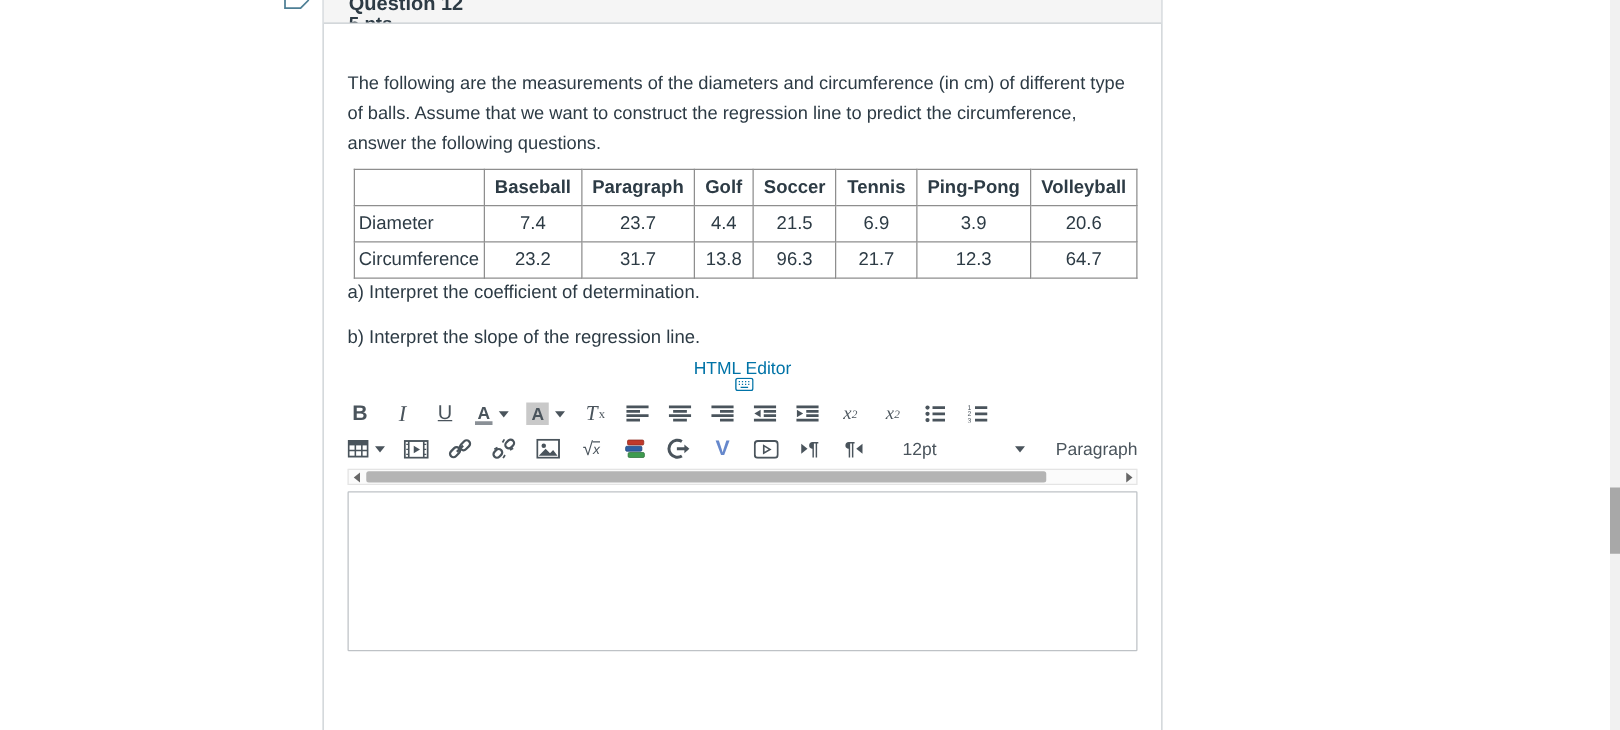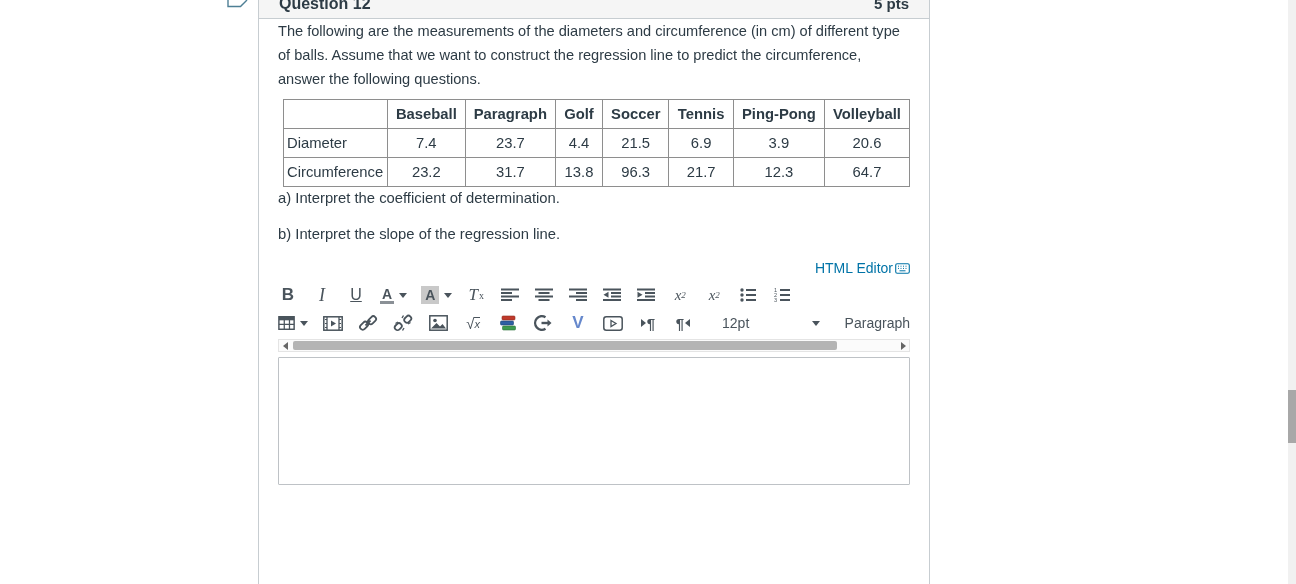--- a/index.html
+++ b/index.html
@@ -7,41 +7,41 @@
   body { font-family:"Liberation Sans","DejaVu Sans",sans-serif; color:#2D3B45; }
   .screen { position:relative; width:1296px; height:584px; background:#fff; overflow:hidden; }
 
   
   .flag-wrap { position:absolute; left:227px; top:0; width:22px; height:10px; }
 
   
   .question-box { position:absolute; left:258px; top:0; width:672px; height:584px;
                   border-left:1px solid #C7CDD1; border-right:1px solid #C7CDD1; background:#fff; }
   .q-header { height:19px; background:#F5F5F5; border-bottom:1px solid #C7CDD1;
-              display:flex; justify-content:space-between; overflow:hidden; padding:0 20px; }
+              display:flex; justify-content:space-between; overflow:hidden; padding:0 20px;flex-direction:column; }
   .q-title { font-size:16px; font-weight:bold; line-height:24px; margin-top:-8px; }
   .q-points { font-size:15px; font-weight:bold; line-height:24px; margin-top:-8px; color:#2D3B45; }
 
   .q-content { padding:0 19px; }
-  .prompt { width:632px; font-size:14.6px; line-height:24px; }
+  .prompt { margin-top:36px; width:632px; font-size:14.6px; line-height:24px; }
 
   table.data-table { border-collapse:collapse; margin-top:8px; margin-left:5px; table-layout:fixed; }
   table.data-table th, table.data-table td {
       border:1px solid #8E8E8E; height:29px; font-size:14.8px; padding:0 8px;
       text-align:center; white-space:nowrap; }
   table.data-table th { font-weight:bold; }
   table.data-table td.rowlabel { font-weight:normal; text-align:left; padding:0 3px; }
   .c0{width:112px}.c1{width:75px}.c2{width:82px}.c3{width:53px}
   .c4{width:62px}.c5{width:75px}.c6{width:93px}.c7{width:80px}
 
   .subq { font-size:14.8px; line-height:23px; margin-bottom:13px; }
   .subq:first-of-type { margin-top:16px; }
 
   .editor-link-row { margin-top:8px; width:632px; display:flex; justify-content:flex-end;
-                     align-items:center; height:18px; }
+                     align-items:center; height:18px;flex-direction:column; }
   .html-editor-link { color:#0073A7; font-size:14px; text-decoration:none; cursor:pointer; }
   .kb-icon { margin-left:2px; display:inline-block; }
 
   
   .toolbar { width:632px; color:#4A545C; }
   .tb-row { display:flex; align-items:center; }
   .tb-row1 { margin-top:7px; height:22px; gap:14px; }
   .tb-row2 { margin-top:4px; height:26px; gap:15px; }
   .tb-btn { display:flex; align-items:center; justify-content:center; min-width:20px; height:22px;
             cursor:pointer; font-size:16px; color:#4A545C; user-select:none; }

